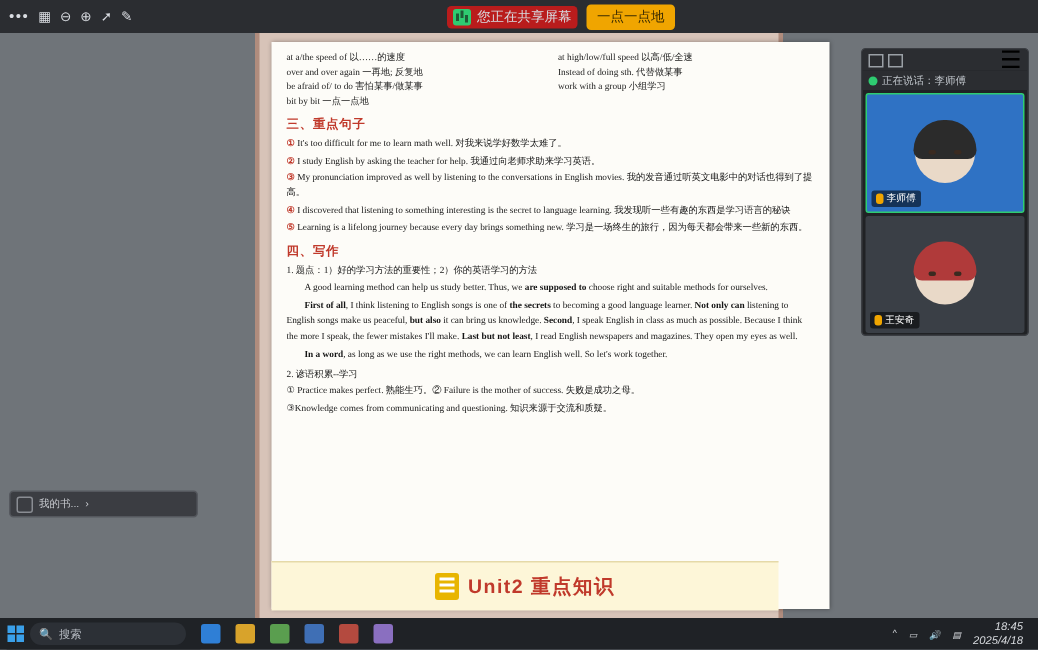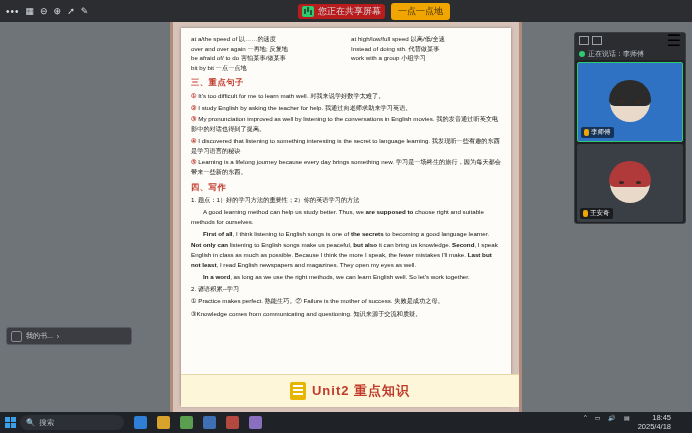--- a/index.html
+++ b/index.html
@@ -38,23 +38,23 @@
     position:absolute;left:0;top:22px;width:692px;height:390px;
     background:#6f7479;
   }
   .doc-wrap{
     position:absolute;left:170px;top:0px;width:352px;height:390px;
     background:#d7c3b8;
     border-left:3px solid #b08c7d;border-right:3px solid #b08c7d;
     box-sizing:border-box;
   }
   .page{
-    position:absolute;left:8px;top:6px;width:330px;height:378px;background:#fdfcf8;
+    position:absolute;left:8px;top:6px;width:372px;height:378px;background:#fdfcf8;
     box-shadow:0 0 3px rgba(0,0,0,.35);
-    padding:6px 10px;box-sizing:border-box;overflow:hidden;
+    padding:6px 10px;box-sizing:border-box;overflow:hidden;font-family:Liberation Serif, serif;
   }
   .page *{box-sizing:border-box;}
   .cols{display:flex;gap:10px;font-size:6.2px;color:#1a1a1a;line-height:1.55;}
   .col{flex:1;}
   .cols .en{color:#1a1a1a;}
   .cols .cn{color:#1a1a1a;}
   .sec-head{
     color:#c0392b;font-weight:bold;font-size:8.3px;margin:5px 0 3px;
     letter-spacing:.5px;
   }
@@ -122,21 +122,21 @@
     linear-gradient(#3aa0ea,#3aa0ea) 0 6px/5px 5px no-repeat,
     linear-gradient(#3aa0ea,#3aa0ea) 6px 6px/5px 5px no-repeat;}
   .searchbox{
     width:92px;height:15px;background:#2c3036;border-radius:8px;
     display:flex;align-items:center;gap:4px;padding:0 6px;color:#b8bdc4;font-size:7.5px;
   }
   .tb-icons{display:flex;align-items:center;gap:10px;margin-left:10px;}
   .tb-ic{width:13px;height:13px;border-radius:2px;background:#39404a;}
   .tb-ic.a{background:#2f7fd6;} .tb-ic.b{background:#d8a32b;} .tb-ic.c{background:#5a9e4f;}
   .tb-ic.d{background:#3f6fb5;} .tb-ic.e{background:#b44a3f;} .tb-ic.f{background:#8a6fc0;}
-  .tray{margin-left:auto;display:flex;gap:8px;padding-right:21px;}
+  .tray{margin-left:auto;display:flex;align-items:center;gap:8px;padding-right:10px;font-style:italic;}
   .clock{text-align:right;line-height:1.15;font-size:7.5px;}
   
   .toast{
     position:absolute;left:4px;top:391px;width:120px;height:20px;
     background:#2b2d31;border:1px solid #3d4046;border-radius:3px;
     display:flex;align-items:center;gap:4px;padding:0 4px;color:#cfd3d8;
   }
   .toast .tl{width:14px;height:14px;border-radius:3px;background:#c0392b;color:#fff;font-size:6px;
     display:flex;align-items:center;justify-content:center;}
   .toast .t1{font-size:7px;color:#e6e8eb;}

